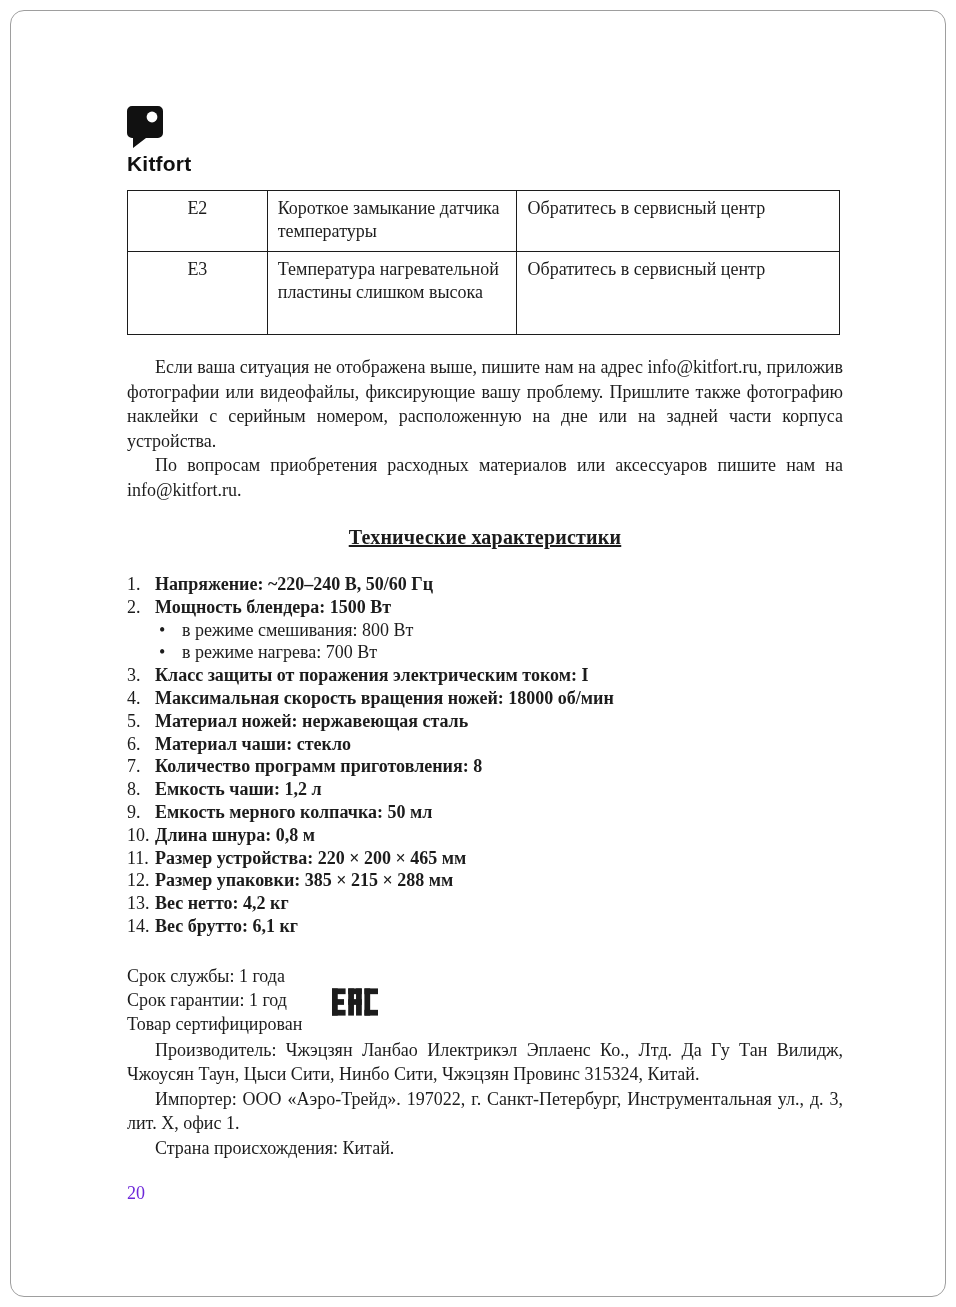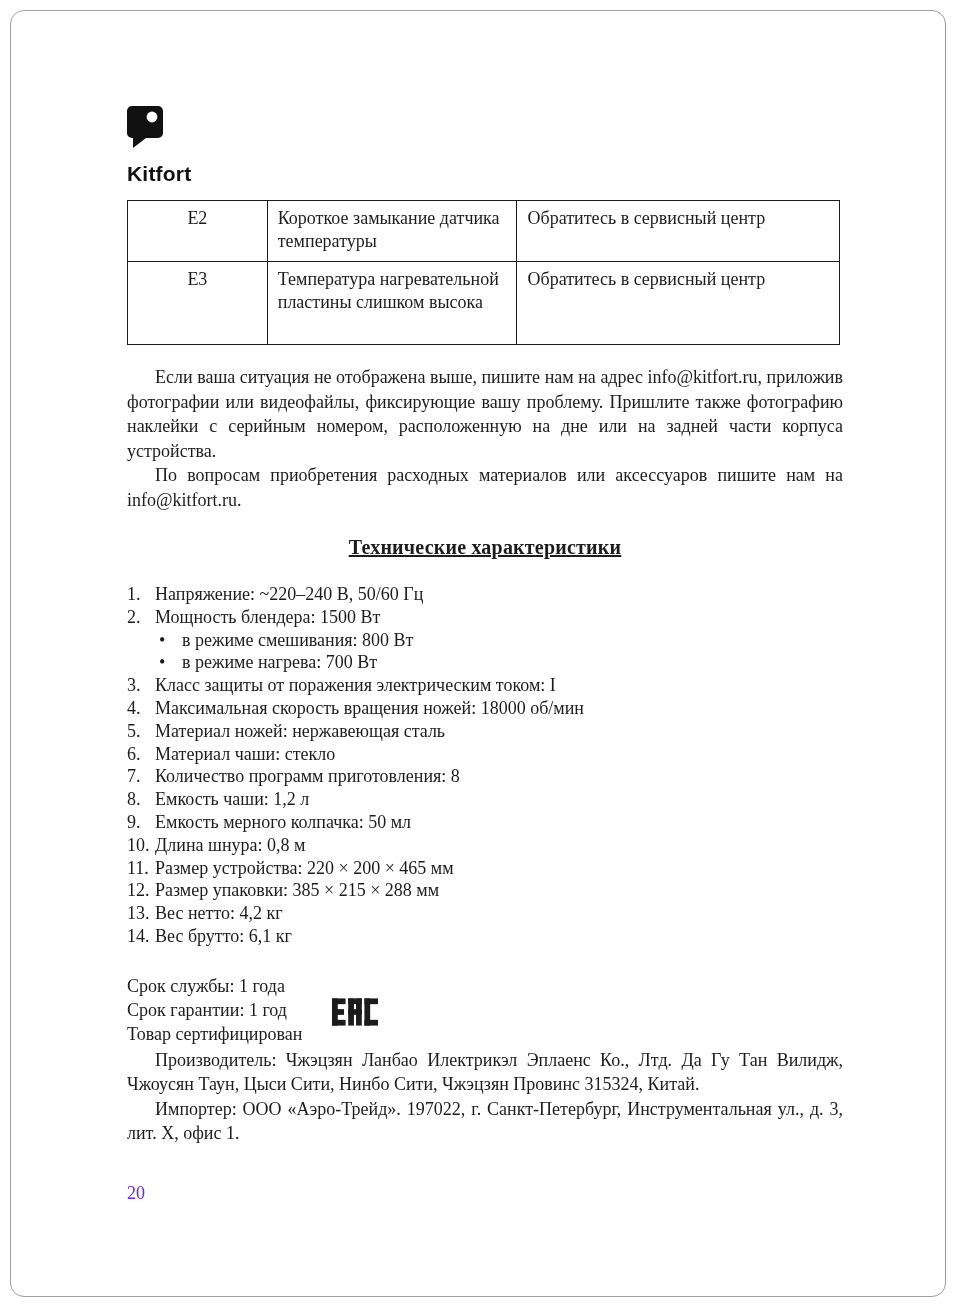--- a/index.html
+++ b/index.html
@@ -29,21 +29,21 @@
 
   
   .logo { margin-bottom: 14px; }
   .logo svg { display: block; }
   .logo-text {
     font-family: "Liberation Sans", sans-serif;
     font-weight: bold;
     font-size: 21px;
     color: #111111;
     letter-spacing: 0.2px;
-    margin-top: 12px;
+    margin-top: 2px;
   }
 
   
   table.err {
     border-collapse: collapse;
     width: 713px;
     font-size: 18px;
     line-height: 23px;
     margin-bottom: 20px;
   }
@@ -72,21 +72,21 @@
     margin-top: 24px;
     margin-bottom: 24px;
     letter-spacing: 0.2px;
     text-decoration: underline;
   }
 
   
   .specs-list { font-size: 18px; line-height: 22.8px; }
   .spec-item { display: flex; }
   .spec-num { width: 28px; flex: none; }
-  .spec-text { flex: 1; }
+  .spec-text { flex: 1; font-weight: bold; }
   .spec-sub { display: flex; padding-left: 30px; }
   .spec-bullet { width: 25px; flex: none; padding-left: 2px; }
 
   
   .service {
     position: relative;
     margin-top: 26px;
     font-size: 18px;
     line-height: 24px;
   }
@@ -230,18 +230,19 @@
           <rect x="62" y="0" width="11" height="52"></rect>
           <rect x="62" y="0" width="26" height="11"></rect>
           <rect x="62" y="41" width="26" height="11"></rect>
         </g>
       </svg>
     </div>
 
     <div class="footer-paragraphs">
       <p class="body">Производитель: Чжэцзян Ланбао Илектрикэл Эплаенс Ко., Лтд. Да Гу Тан Вилидж, Чжоусян Таун, Цыси Сити, Нинбо Сити, Чжэцзян Провинс 315324, Китай.</p>
       <p class="body">Импортер: ООО «Аэро-Трейд». 197022, г. Санкт-Петербург, Инструментальная ул., д. 3, лит. Х, офис 1.</p>
+      <p class="body">Страна происхождения: Китай.</p>
     </div>
 
   </div>
 
   <div class="page-number">20</div>
 </div>
 
 </body></html>

